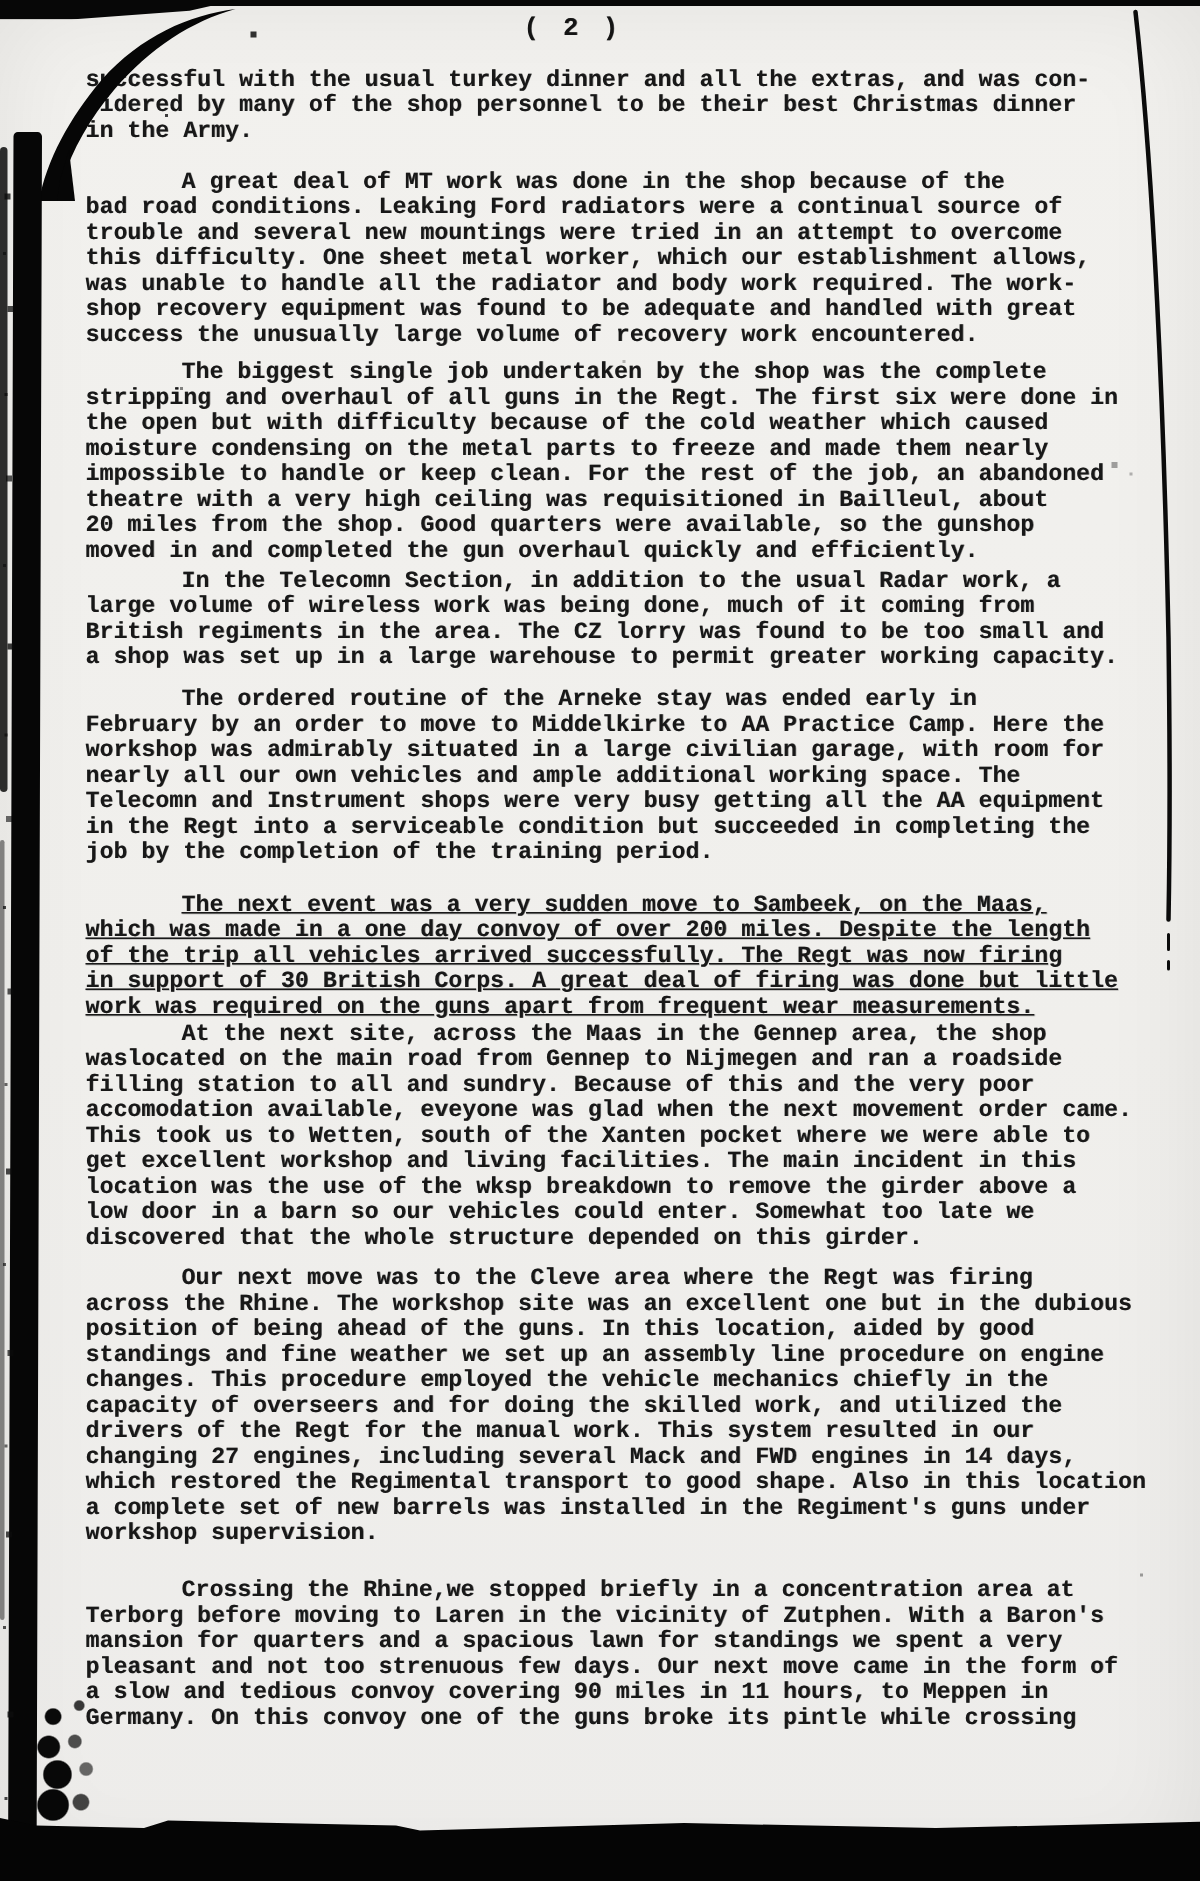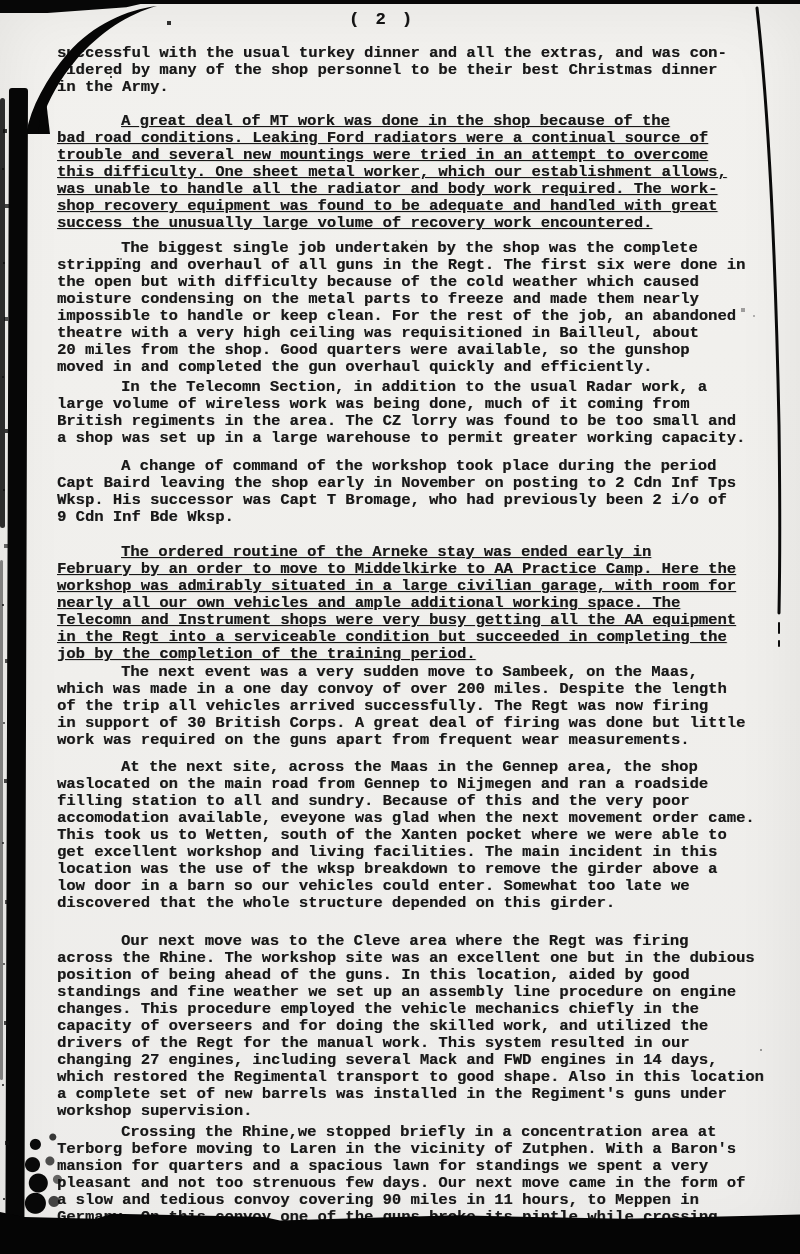--- a/index.html
+++ b/index.html
@@ -26,21 +26,21 @@
     position:absolute;top:45px;left:57px;width:726px;
   }
   .content p{
     margin:0;
     font-weight:700;font-size:15.5px;line-height:17px;
     color:#181818;
     white-space:pre;
     text-shadow:0.4px 0.25px 0 rgba(15,15,15,0.5);
   }
   .content p.indent{text-indent:64px;}
-  .content p:nth-of-type(2){margin-top:17px;text-decoration:underline;}
+  .content p:nth-of-type(2){margin-top:17px;}
   .content p:nth-of-type(3){margin-top:8px;}
   .content p:nth-of-type(4){margin-top:3px;}
   .content p:nth-of-type(5){margin-top:11px;}
   .content p:nth-of-type(6){margin-top:18px;text-decoration:underline;}
   .content p:nth-of-type(7){margin-top:1px;}
   .content p:nth-of-type(8){margin-top:10px;}
   .content p:nth-of-type(9){margin-top:21px;}
   .content p:nth-of-type(10){margin-top:4px;}
   
   .art-top-strip{position:absolute;top:0;left:0;width:800px;height:4px;background:#070707;}
@@ -128,24 +128,20 @@
 the open but with difficulty because of the cold weather which caused
 moisture condensing on the metal parts to freeze and made them nearly
 impossible to handle or keep clean. For the rest of the job, an abandoned
 theatre with a very high ceiling was requisitioned in Bailleul, about
 20 miles from the shop. Good quarters were available, so the gunshop
 moved in and completed the gun overhaul quickly and efficiently.</p>
     <p class="para indent">In the Telecomn Section, in addition to the usual Radar work, a
 large volume of wireless work was being done, much of it coming from
 British regiments in the area. The CZ lorry was found to be too small and
 a shop was set up in a large warehouse to permit greater working capacity.</p>
-    <p class="para indent">A change of command of the workshop took place during the period
-Capt Baird leaving the shop early in November on posting to 2 Cdn Inf Tps
-Wksp. His successor was Capt T Bromage, who had previously been 2 i/o of
-9 Cdn Inf Bde Wksp.</p>
     <p class="para indent">The ordered routine of the Arneke stay was ended early in
 February by an order to move to Middelkirke to AA Practice Camp. Here the
 workshop was admirably situated in a large civilian garage, with room for
 nearly all our own vehicles and ample additional working space. The
 Telecomn and Instrument shops were very busy getting all the AA equipment
 in the Regt into a serviceable condition but succeeded in completing the
 job by the completion of the training period.</p>
     <p class="para indent">The next event was a very sudden move to Sambeek, on the Maas,
 which was made in a one day convoy of over 200 miles. Despite the length
 of the trip all vehicles arrived successfully. The Regt was now firing

